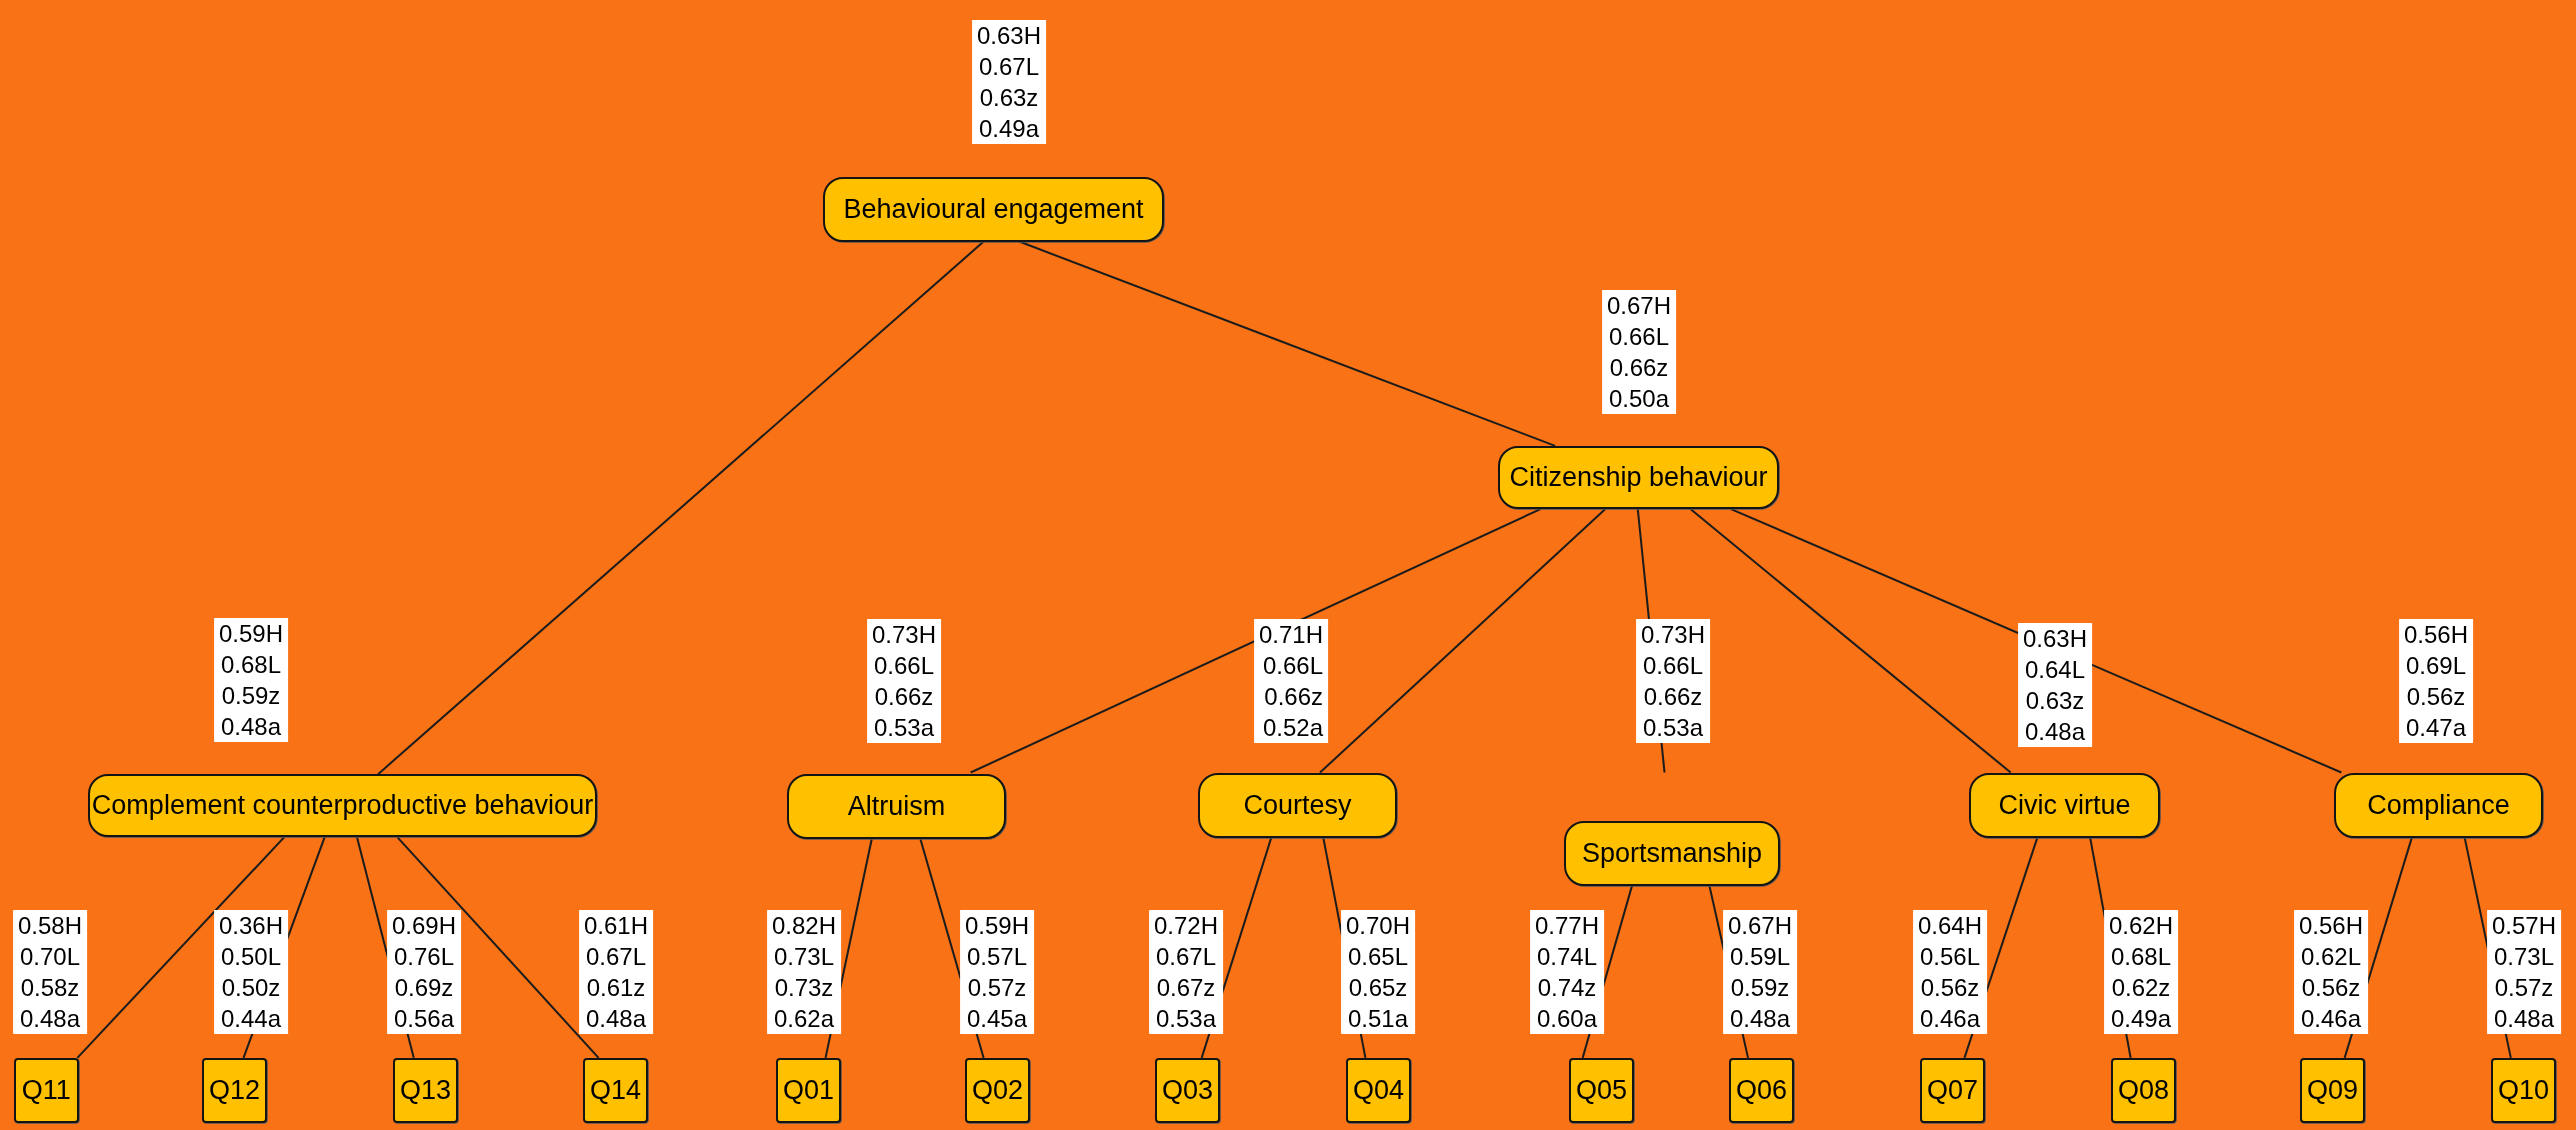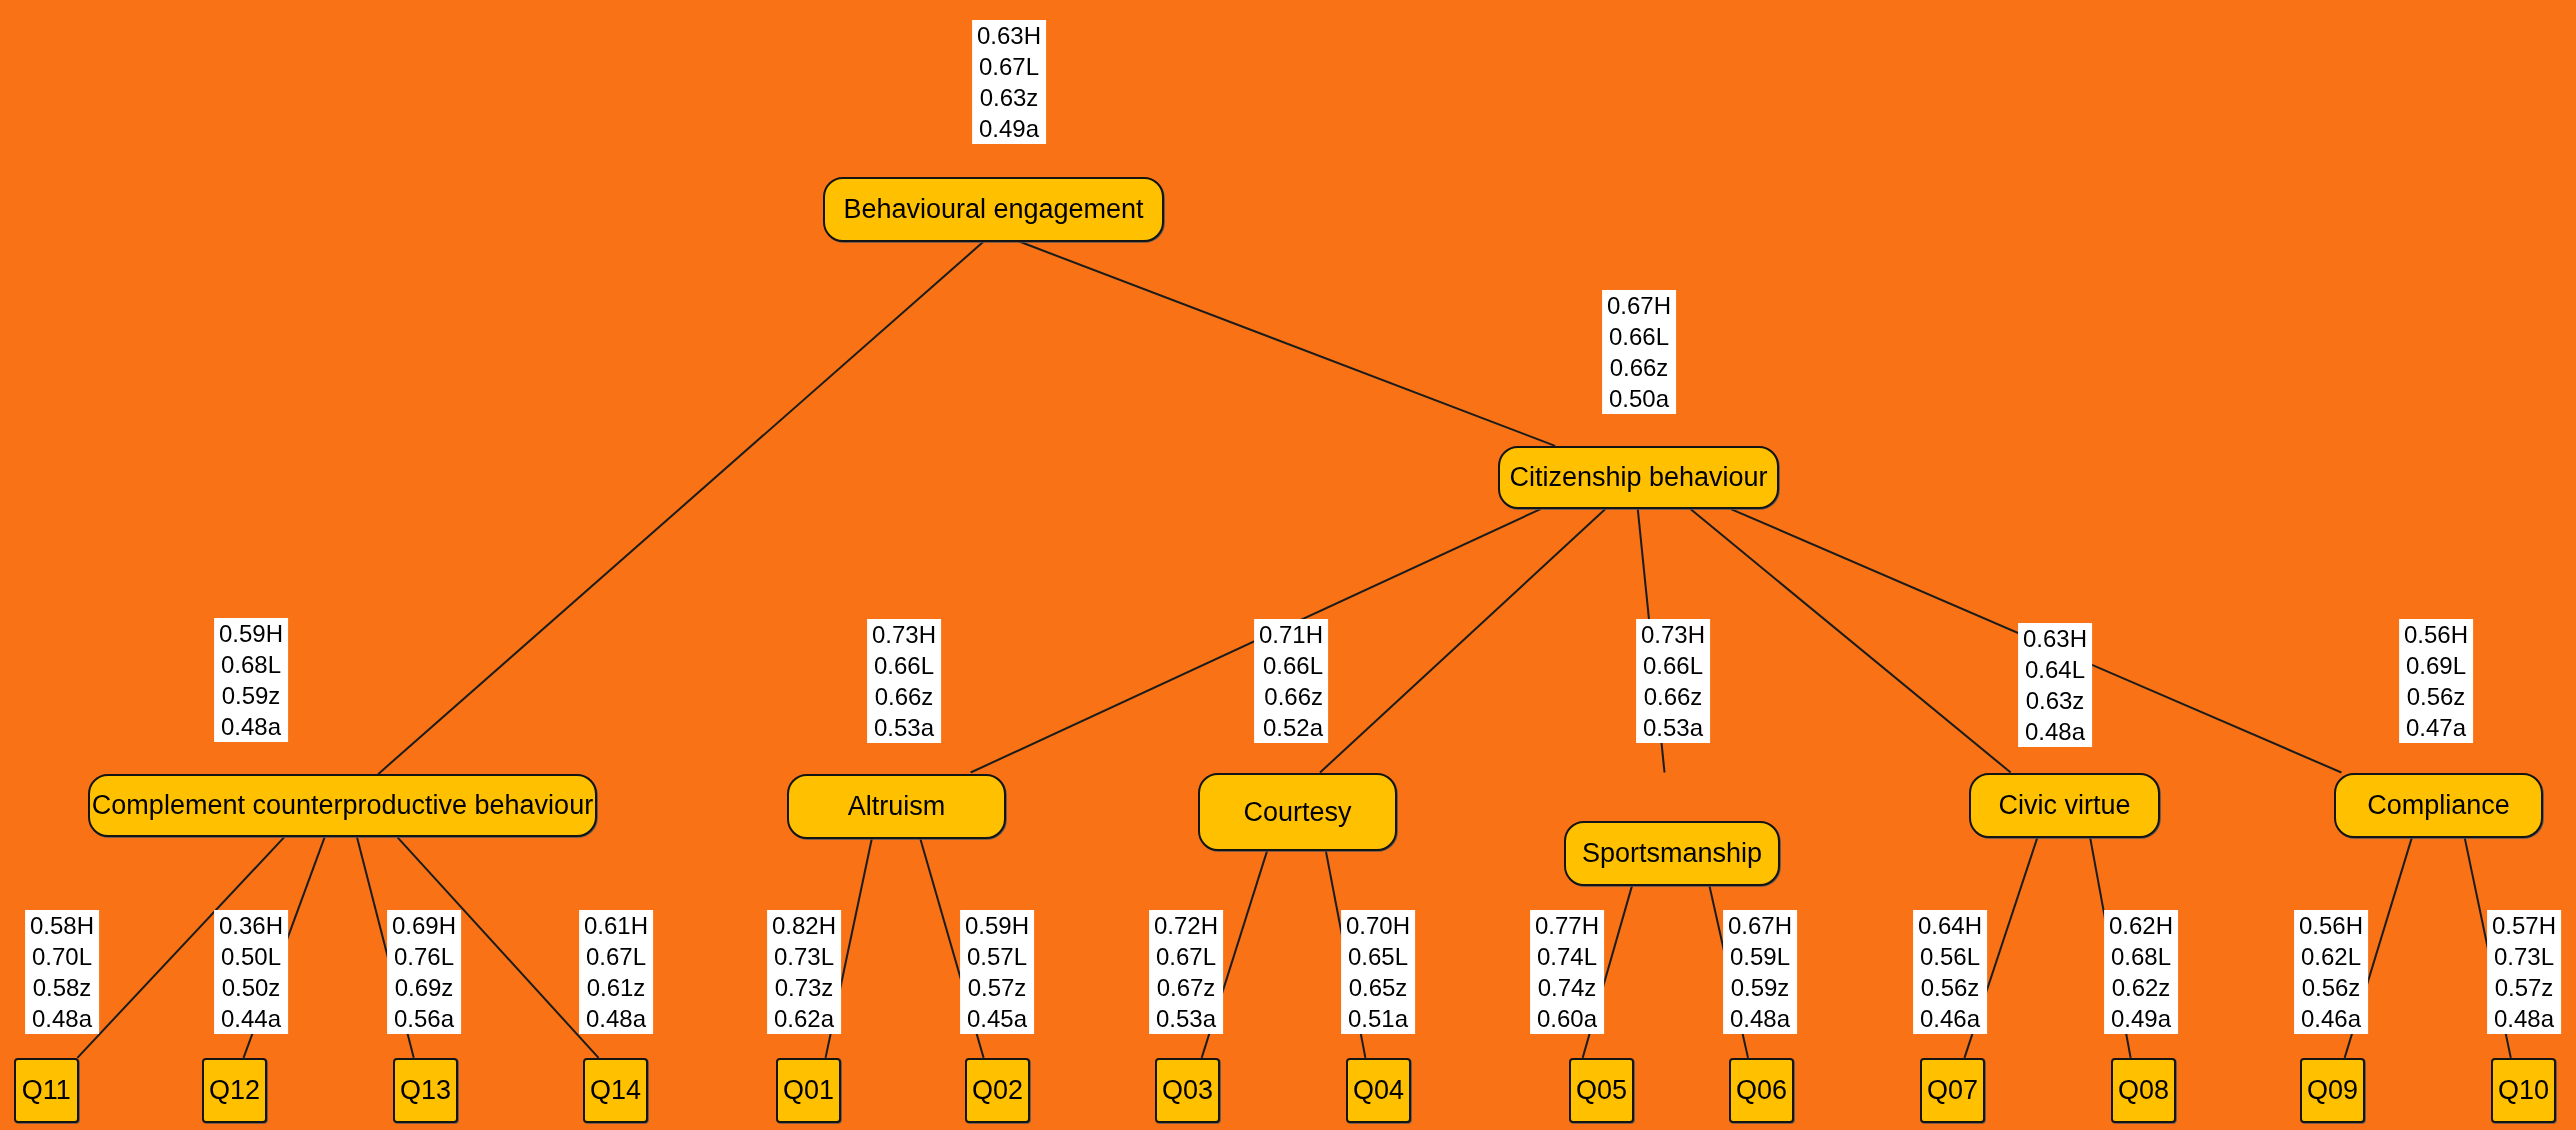--- a/index.html
+++ b/index.html
@@ -112,21 +112,21 @@
         <span class="ln">0.64L</span>
         <span class="ln">0.63z</span>
         <span class="ln">0.48a</span>
       </div>
       <div class="loading-label" style="left: 2436px; top: 619px;">
         <span class="ln">0.56H</span>
         <span class="ln">0.69L</span>
         <span class="ln">0.56z</span>
         <span class="ln">0.47a</span>
       </div>
-      <div class="loading-label" style="left: 50px; top: 910px; margin-left: 12px;">
+      <div class="loading-label" style="left: 50px; top: 910px;">
         <span class="ln">0.58H</span>
         <span class="ln">0.70L</span>
         <span class="ln">0.58z</span>
         <span class="ln">0.48a</span>
       </div>
       <div class="loading-label" style="left: 251px; top: 910px;">
         <span class="ln">0.36H</span>
         <span class="ln">0.50L</span>
         <span class="ln">0.50z</span>
         <span class="ln">0.44a</span>
@@ -210,21 +210,21 @@
       </div>
       <div class="node factor" style="left: 1498px; top: 446px; width: 281px; height: 63px;">
         <span>Citizenship behaviour</span>
       </div>
       <div class="node factor" style="left: 88px; top: 774px; width: 509px; height: 63px;">
         <span>Complement counterproductive behaviour</span>
       </div>
       <div class="node factor" style="left: 787px; top: 774px; width: 219px; height: 65px;">
         <span>Altruism</span>
       </div>
-      <div class="node factor" style="left: 1198px; top: 773px; width: 199px; height: 78px;">
+      <div class="node factor" style="left: 1198px; top: 773px; width: 199px; height: 65px;">
         <span>Courtesy</span>
       </div>
       <div class="node factor" style="left: 1564px; top: 773px; width: 216px; height: 65px; margin-top: 48px;">
         <span>Sportsmanship</span>
       </div>
       <div class="node factor" style="left: 1969px; top: 773px; width: 191px; height: 65px;">
         <span>Civic virtue</span>
       </div>
       <div class="node factor" style="left: 2334px; top: 773px; width: 209px; height: 65px;">
         <span>Compliance</span>

